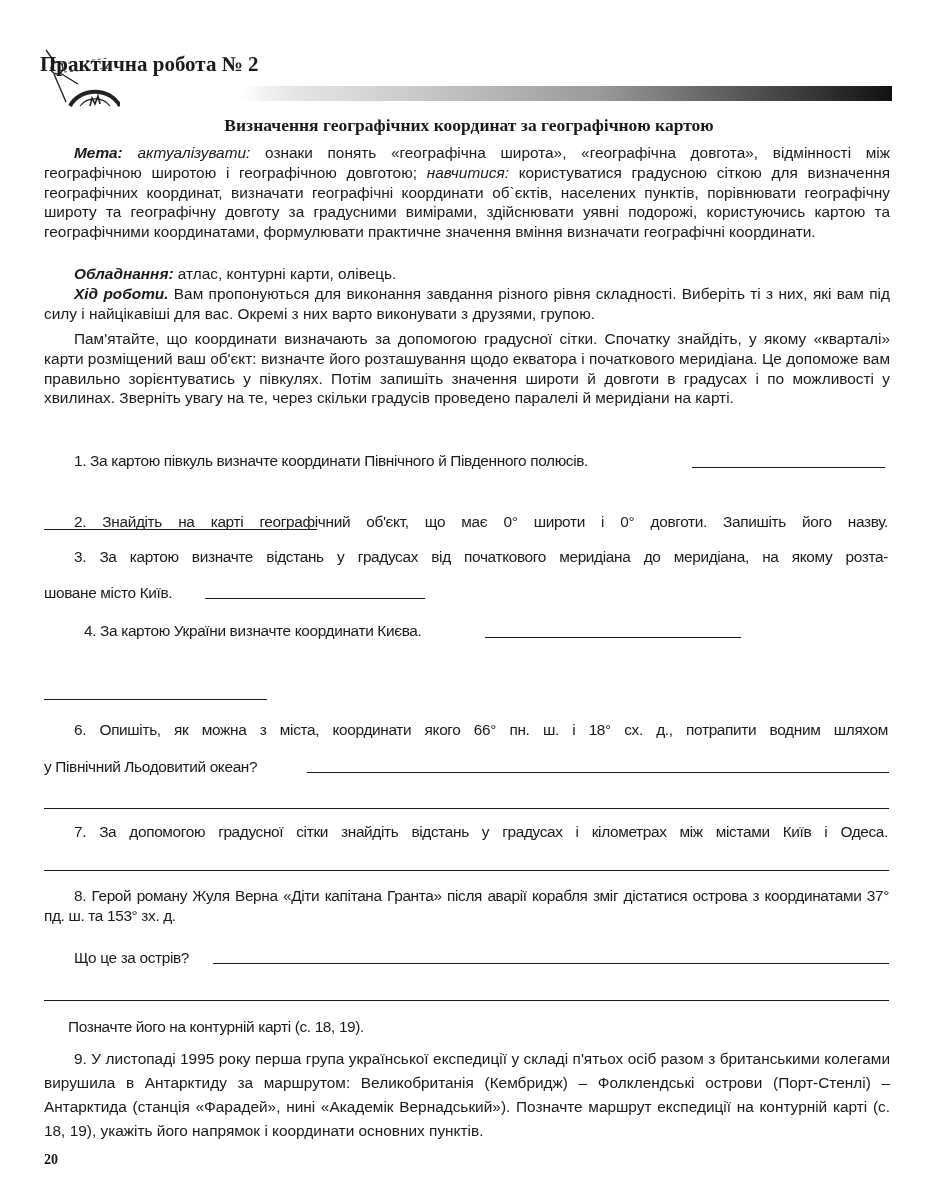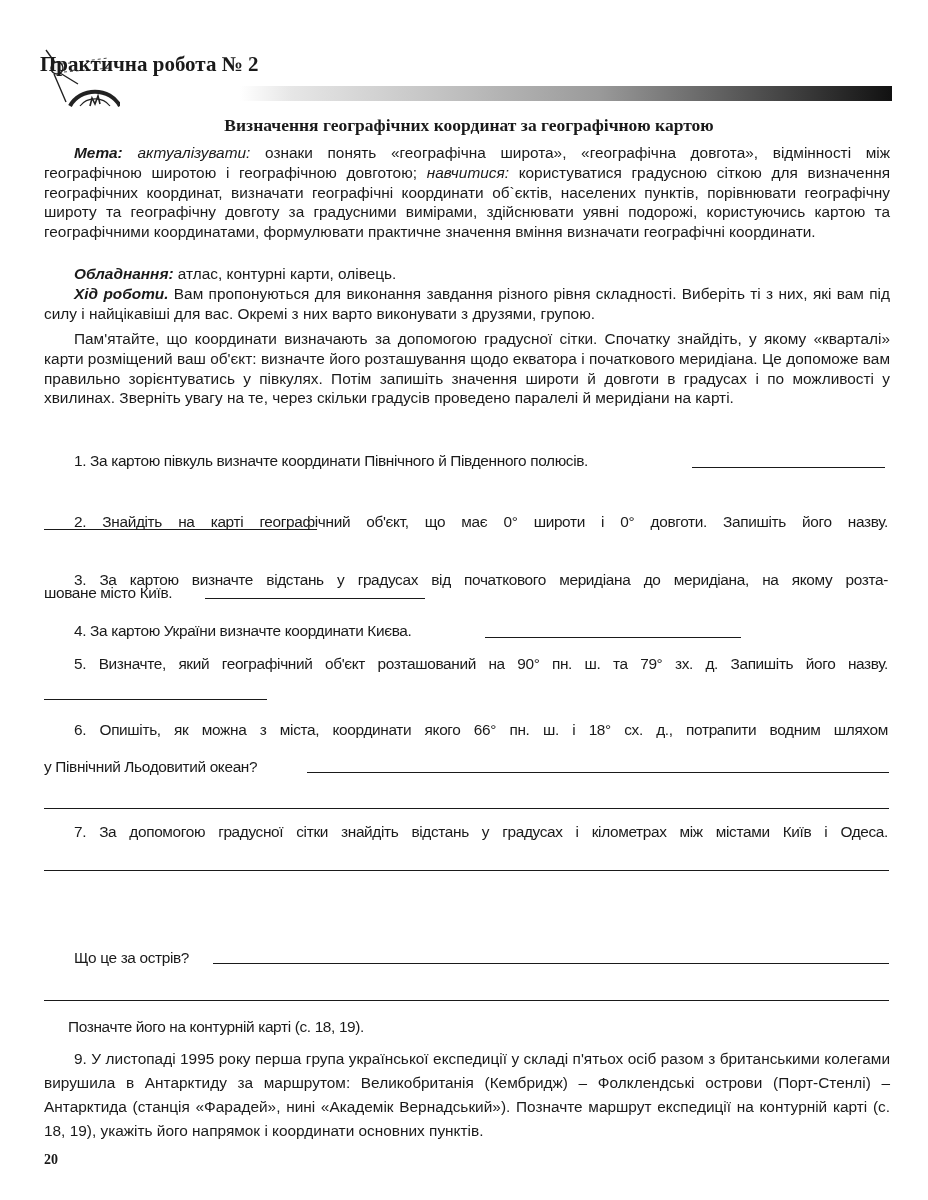--- a/index.html
+++ b/index.html
@@ -81,48 +81,48 @@
   <div class="line-text task" style="left:74px; top:451px;text-align:center;">
     <span>1.</span> <span>За картою півкуль визначте координати Північного й Південного полюсів.</span>
   </div>
   <div class="blank" style="left:692px; top:467px; width:193px;"></div>
 
   <div class="line-text task j" style="left:74px; top:500px; width:814px;margin-top:12px;">
     <span>2.</span> <span>Знайдіть на карті географічний об'єкт, що має 0° широти і 0° довготи. Запишіть його назву.</span>
   </div>
   <div class="blank" style="left:44px; top:529px; width:273px;"></div>
 
-  <div class="line-text task j" style="left:74px; top:547px; width:814px;margin-top:23px;">
+  <div class="line-text task j" style="left:74px; top:547px; width:814px;">
     <span>3.</span> <span>За картою визначте відстань у градусах від початкового меридіана до меридіана, на якому розта-</span>
   </div>
   <div class="line-text task" style="left:44px; top:583px;text-align:right;">шоване місто Київ.</div>
   <div class="blank" style="left:205px; top:598px; width:220px;"></div>
 
-  <div class="line-text task" style="left:74px; top:621px;">
+  <div class="line-text task" style="left:84px; top:621px;">
     <span>4.</span> <span>За картою України визначте координати Києва.</span>
   </div>
   <div class="blank" style="left:485px; top:637px; width:256px;"></div>
 
-  <div class="line-text task j" style="left:74px; top:654px; width:814px;">
-    <span>5.</span> <span>Визначте, який географічний об'єкт розташований на 90° пн. ш. та 79° зх. д. Запишіть його назву.</span>
-  </div>
   <div class="blank" style="left:44px; top:699px; width:223px;"></div>
 
   <div class="line-text task j" style="left:74px; top:720px; width:814px;">
     <span>6.</span> <span>Опишіть, як можна з міста, координати якого 66° пн. ш. і 18° сх. д., потрапити водним шляхом</span>
   </div>
   <div class="line-text task" style="left:44px; top:757px;">у Північний Льодовитий океан?</div>
   <div class="blank" style="left:307px; top:772px; width:582px;"></div>
   <div class="blank" style="left:44px; top:808px; width:845px;"></div>
 
   <div class="line-text task j" style="left:74px; top:822px; width:814px;">
     <span>7.</span> <span>За допомогою градусної сітки знайдіть відстань у градусах і кілометрах між містами Київ і Одеса.</span>
   </div>
   <div class="blank" style="left:44px; top:870px; width:845px;"></div>
 
+  <div class="block indent task" style="top:886px; line-height:20px; width:845px;">
+    <span>8.</span> <span>Герой роману Жуля Верна «Діти капітана Гранта» після аварії корабля зміг дістатися острова з координатами 37° пд. ш. та 153° зх. д.</span>
+  </div>
   <div class="line-text task" style="left:74px; top:948px;">Що це за острів?</div>
   <div class="blank" style="left:213px; top:963px; width:676px;"></div>
   <div class="blank" style="left:44px; top:1000px; width:845px;"></div>
   <div class="line-text task" style="left:68px; top:1017px;">Позначте його на контурній карті (с. 18, 19).</div>
 
   <div class="block indent" style="top:1047px; line-height:24px;">
     <span>9.</span> <span>У листопаді 1995 року перша група української експедиції у складі п'ятьох осіб разом з британськими колегами вирушила в Антарктиду за маршрутом: Великобританія (Кембридж) – Фолклендські острови (Порт-Стенлі) – Антарктида (станція «Фарадей», нині «Академік Вернадський»). Позначте маршрут експедиції на контурній карті (с. 18, 19), укажіть його напрямок і координати основних пунктів.</span>
   </div>
 
   <div class="page-number">20</div>

